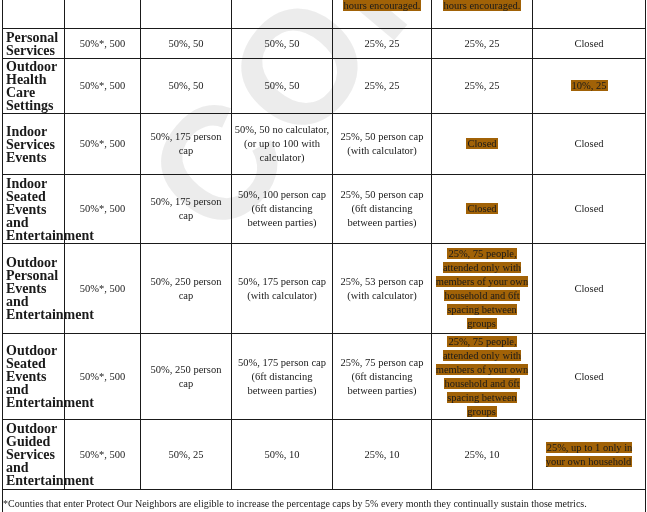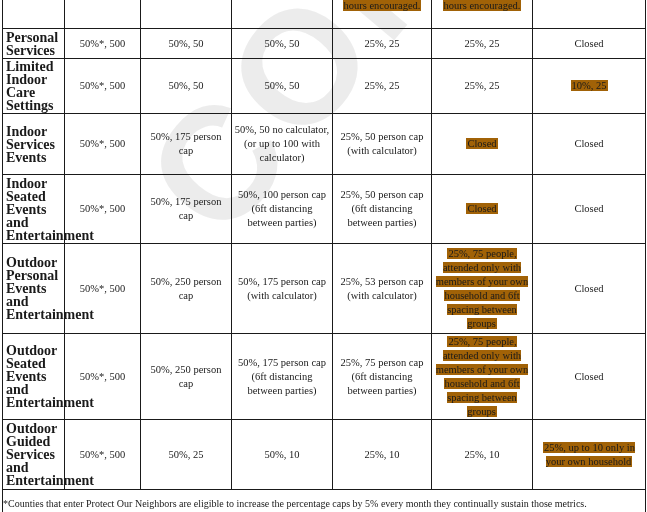--- a/index.html
+++ b/index.html
@@ -42,21 +42,21 @@
   <tr style="height:30px">
     <td class="rowhead">Personal Services</td>
     <td>50%*, 500</td>
     <td>50%, 50</td>
     <td>50%, 50</td>
     <td>25%, 25</td>
     <td>25%, 25</td>
     <td>Closed</td>
   </tr>
   <tr style="height:42px">
-    <td class="rowhead">Limited Indoor Care Settings</td>
+    <td class="rowhead">Outdoor Health Care Settings</td>
     <td>50%*, 500</td>
     <td>50%, 50</td>
     <td>50%, 50</td>
     <td>25%, 25</td>
     <td>25%, 25</td>
     <td><span class="hl">10%, 25</span></td>
   </tr>
   <tr style="height:61px">
     <td class="rowhead">Indoor Services Events</td>
     <td>50%*, 500</td>
@@ -93,19 +93,19 @@
     <td><span class="hl">25%, 75 people, attended only with members of your own household and 6ft spacing between groups</span></td>
     <td>Closed</td>
   </tr>
   <tr style="height:70px">
     <td class="rowhead">Outdoor Guided Services and Entertainment</td>
     <td>50%*, 500</td>
     <td>50%, 25</td>
     <td>50%, 10</td>
     <td>25%, 10</td>
     <td>25%, 10</td>
-    <td><span class="hl">25%, up to 10 only in your own household</span></td>
+    <td><span class="hl">25%, up to 1 only in your own household</span></td>
   </tr>
   <tr>
     <td class="footnote" colspan="7">*Counties that enter Protect Our Neighbors are eligible to increase the percentage caps by 5% every month they continually sustain those metrics.</td>
   </tr>
 </tbody>
   </table>
 
 </body></html>

